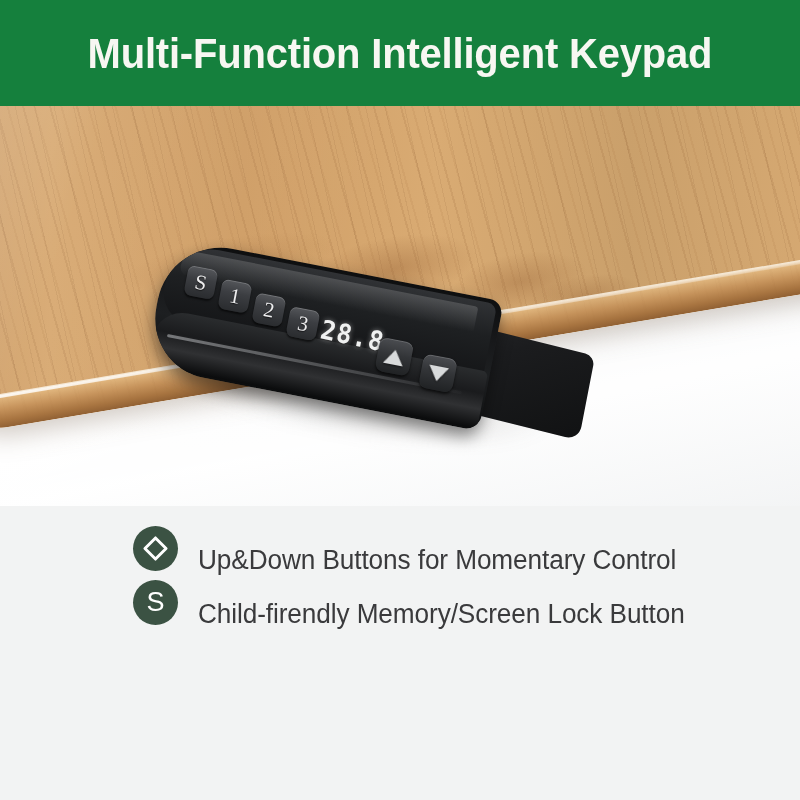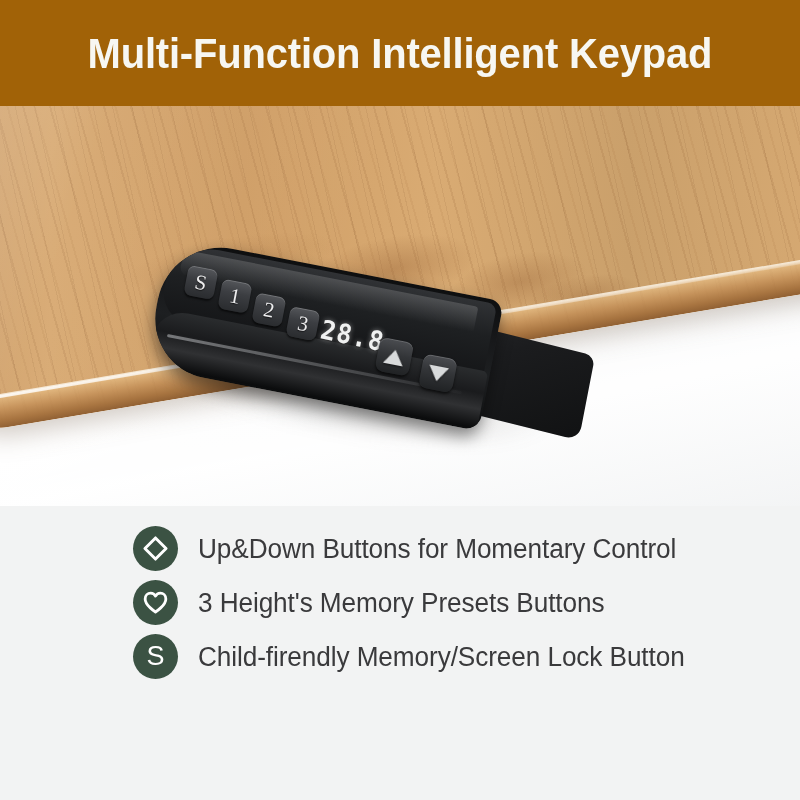--- a/index.html
+++ b/index.html
@@ -18,21 +18,21 @@
     overflow: hidden;
     background: #f2f3f3;
   }
 
   
   #header-banner {
     position: absolute;
     left: 0; top: 0;
     width: 800px;
     height: 106px;
-    background: #a16207;
+    background: #15803d;
     display: flex;
     align-items: center;
     justify-content: center;
   }
   #header-title {
     color: #f7f7f2;
     font-family: "Liberation Sans Narrow", "Liberation Sans", sans-serif;
     font-size: 43px;
     font-weight: bold;
     letter-spacing: -0.2px;
@@ -273,21 +273,21 @@
     left: 0;
     top: 506px;
     width: 800px;
     height: 294px;
     padding-top: 16px;
     box-sizing: border-box;
   }
   .feature-row {
     position: relative;
     display: flex;
-    align-items: center;
+    align-items: flex-end;
     height: 54px;
     padding-left: 133px;
   }
   .feature-icon {
     position: absolute;
     left: 133px;
     top: 4px;
     width: 45px;
     height: 45px;
     border-radius: 50%;
@@ -368,28 +368,20 @@
 
     <div class="feature-row">
       <span class="feature-icon">
         <svg width="27" height="27" viewBox="0 0 24 24" aria-hidden="true">
           <path d="M12 2.6 L21.4 12 L12 21.4 L2.6 12 Z" fill="none" stroke="#ffffff" stroke-width="2.6" stroke-linejoin="round"></path>
         </svg>
       </span>
       <span class="feature-label">Up&amp;Down Buttons for Momentary Control</span>
     </div>
 
-    <div class="feature-row">
-      <span class="feature-icon">
-        <svg width="27" height="27" viewBox="0 0 24 24" aria-hidden="true">
-          <path d="M12 20.4 C12 20.4 2.8 14.6 2.8 8.8 C2.8 5.7 5.1 3.6 7.7 3.6 C9.6 3.6 11.2 4.7 12 6.3 C12.8 4.7 14.4 3.6 16.3 3.6 C18.9 3.6 21.2 5.7 21.2 8.8 C21.2 14.6 12 20.4 12 20.4 Z" fill="none" stroke="#ffffff" stroke-width="2.5" stroke-linejoin="round"></path>
-        </svg>
-      </span>
-      <span class="feature-label">3 Height's Memory Presets Buttons</span>
-    </div>
 
     <div class="feature-row">
       <span class="feature-icon">
         <span class="icon-letter">S</span>
       </span>
       <span class="feature-label">Child-firendly Memory/Screen Lock Button</span>
     </div>
 
 
   </div>

